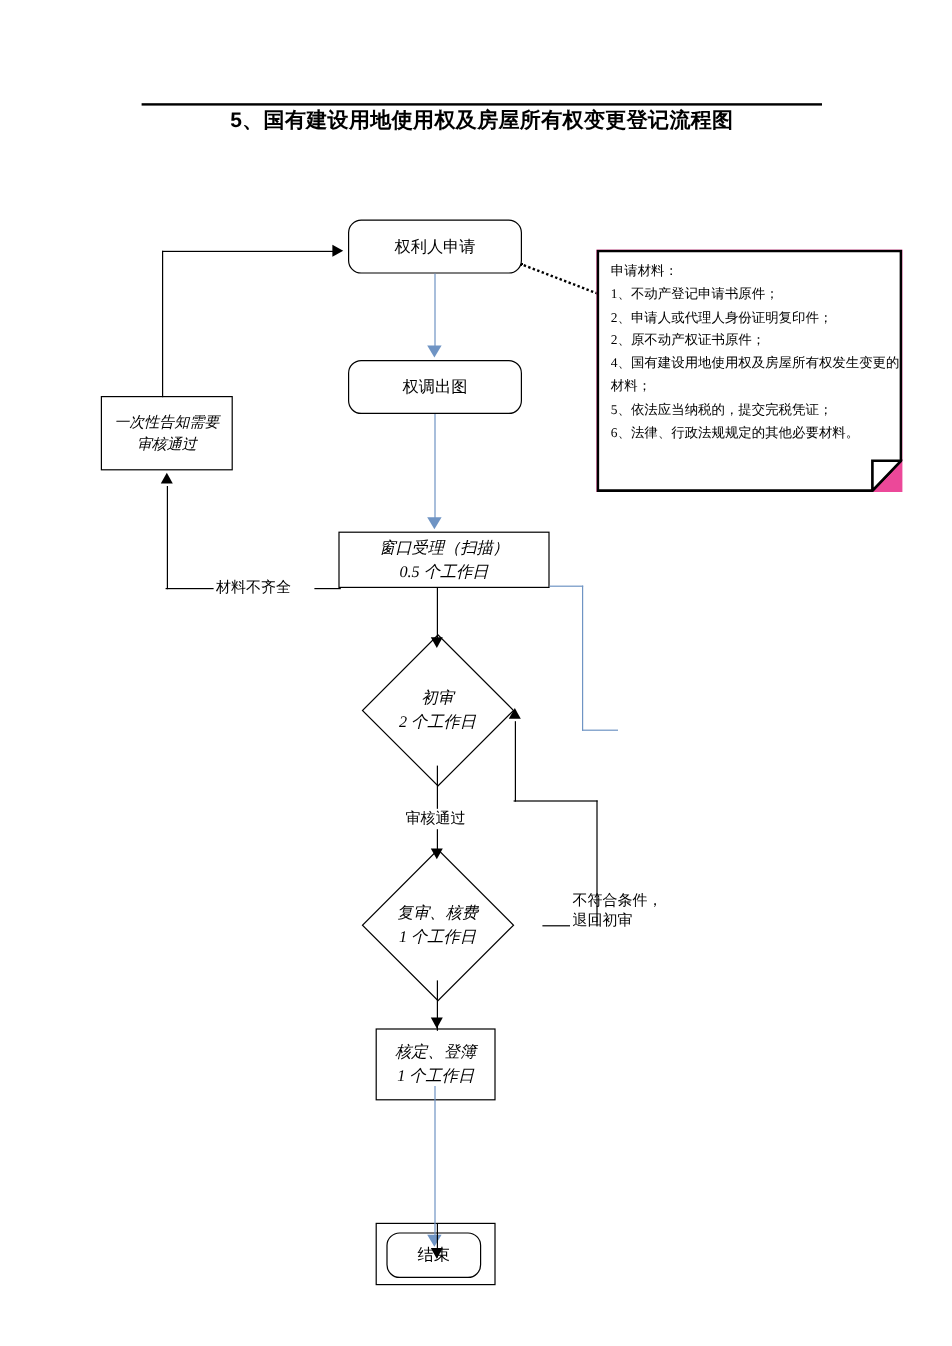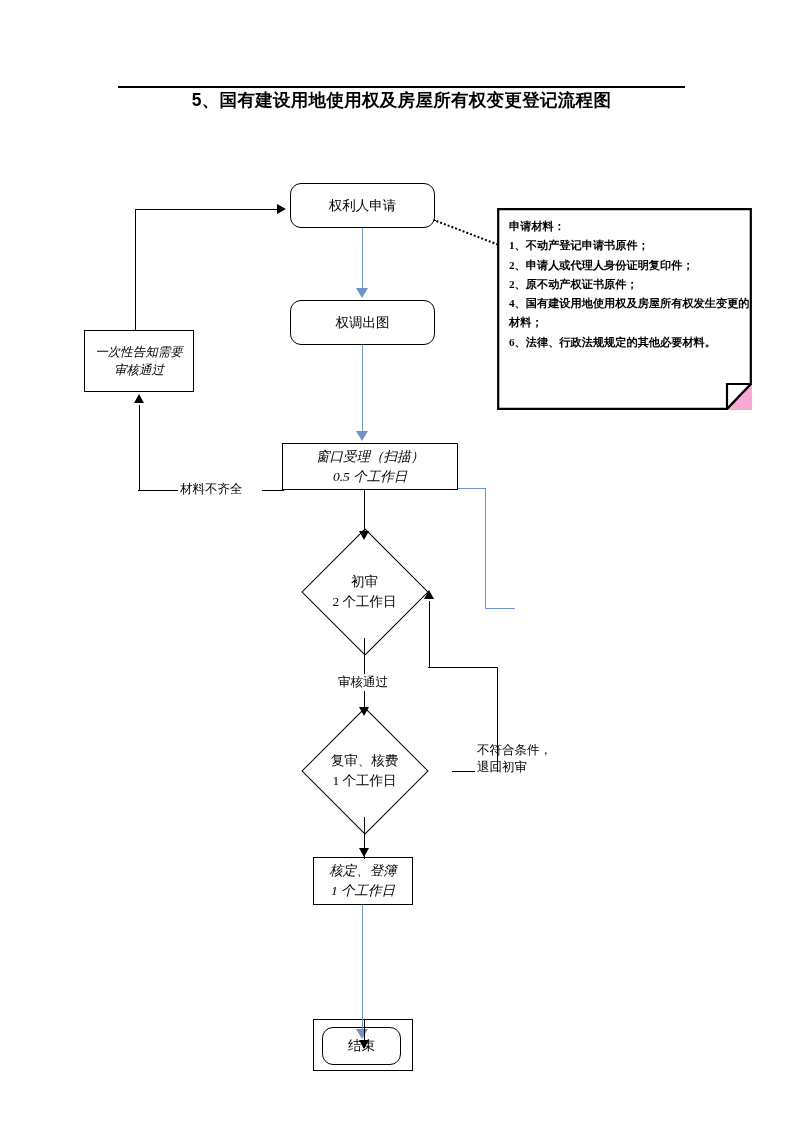--- a/index.html
+++ b/index.html
@@ -36,21 +36,21 @@
   
   .diamond{position:absolute;}
   .diamond .shape{
     position:absolute;left:50%;top:50%;
     border:1.8px solid #000;background:#fff;
     transform:translate(-50%,-50%) rotate(45deg);
   }
   .diamond .lbl{
     position:absolute;left:0;top:0;width:100%;height:100%;
     display:flex;flex-direction:column;align-items:center;justify-content:center;
-    font-size:13.5px;line-height:1.5;text-align:center;white-space:nowrap;
+    font-size:13.5px;line-height:1.5;text-align:center;white-space:nowrap;font-style:italic;
   }
 
   
   .ln-v{position:absolute;width:0;border-left:1.7px solid #000;}
   .ln-h{position:absolute;height:0;border-top:1.7px solid #000;}
   .ln-v-blue{position:absolute;width:0;border-left:1.9px solid #6f94c4;}
   .ln-h-blue{position:absolute;height:0;border-top:1.9px solid #6f94c4;}
   .arw{position:absolute;width:0;height:0;}
   .arw-d{border-left:5.5px solid transparent;border-right:5.5px solid transparent;border-top:9px solid #000;}
   .arw-u{border-left:5.5px solid transparent;border-right:5.5px solid transparent;border-bottom:9px solid #000;}
@@ -63,23 +63,22 @@
   }
   .edge-label.two{white-space:normal;width:78px;text-align:left;}
 
   .dotted{
     position:absolute;height:0;border-top:2.6px dotted #000;
     transform-origin:0 0;
   }
 
   
   .note{
-    position:absolute;box-sizing:border-box;background:#f9a8d4;
+    position:absolute;box-sizing:border-box;background:#ec4899;
     font-family:"Liberation Serif","DejaVu Serif",serif;
-    font-weight:bold;
   }
   .note svg{position:absolute;left:0;top:0;}
   .note-body{
     position:absolute;left:12px;top:9px;right:10px;
     font-size:11.2px;line-height:1.72;
   }
   .note-body .nl{display:block;white-space:nowrap;}
 </style>
 </head>
 <body>
@@ -116,21 +115,21 @@
   </div>
 
   <div class="diamond" style="left:277px;top:709px;width:175px;height:124px;">
     <div class="shape" style="width:88px;height:88px;"></div>
     <div class="lbl">
       <span class="ln">复审、核费</span>
       <span class="ln">1 个工作日</span>
     </div>
   </div>
 
-  <div class="node rect" style="left:313px;top:857px;width:100px;height:48px;">
+  <div class="node rect" style="left:313px;top:857px;width:100px;height:60px;">
     <span class="ln">核定、登簿</span>
     <span class="ln">1 个工作日</span>
   </div>
 
   <div class="node rect" style="left:313px;top:1019px;width:100px;height:52px;">
     <span class="ln">缴费缮证</span>
     <span class="ln">0.5 个工作日</span>
   </div>
 
   <div class="node rr" style="left:322px;top:1027px;width:79px;height:38px;">
@@ -186,17 +185,18 @@
       <path d="M1.2,1.2 L253.8,1.2 L253.8,176 L230,200.8 L1.2,200.8 Z" fill="#ffffff" stroke="#000000" stroke-width="2.2"></path>
       <path d="M253.8,176 L230,176 L230,200.8 Z" fill="#ffffff" stroke="#000000" stroke-width="2.2" stroke-linejoin="miter"></path>
     </svg>
     <div class="note-body">
       <span class="nl">申请材料：</span>
       <span class="nl">1、不动产登记申请书原件；</span>
       <span class="nl">2、申请人或代理人身份证明复印件；</span>
       <span class="nl">2、原不动产权证书原件；</span>
       <span class="nl">4、国有建设用地使用权及房屋所有权发生变更的</span>
       <span class="nl">材料；</span>
+      <span class="nl">5、依法应当纳税的，提交完税凭证；</span>
       <span class="nl">6、法律、行政法规规定的其他必要材料。</span>
     </div>
   </div>
 
 </div>
 
 </body></html>

